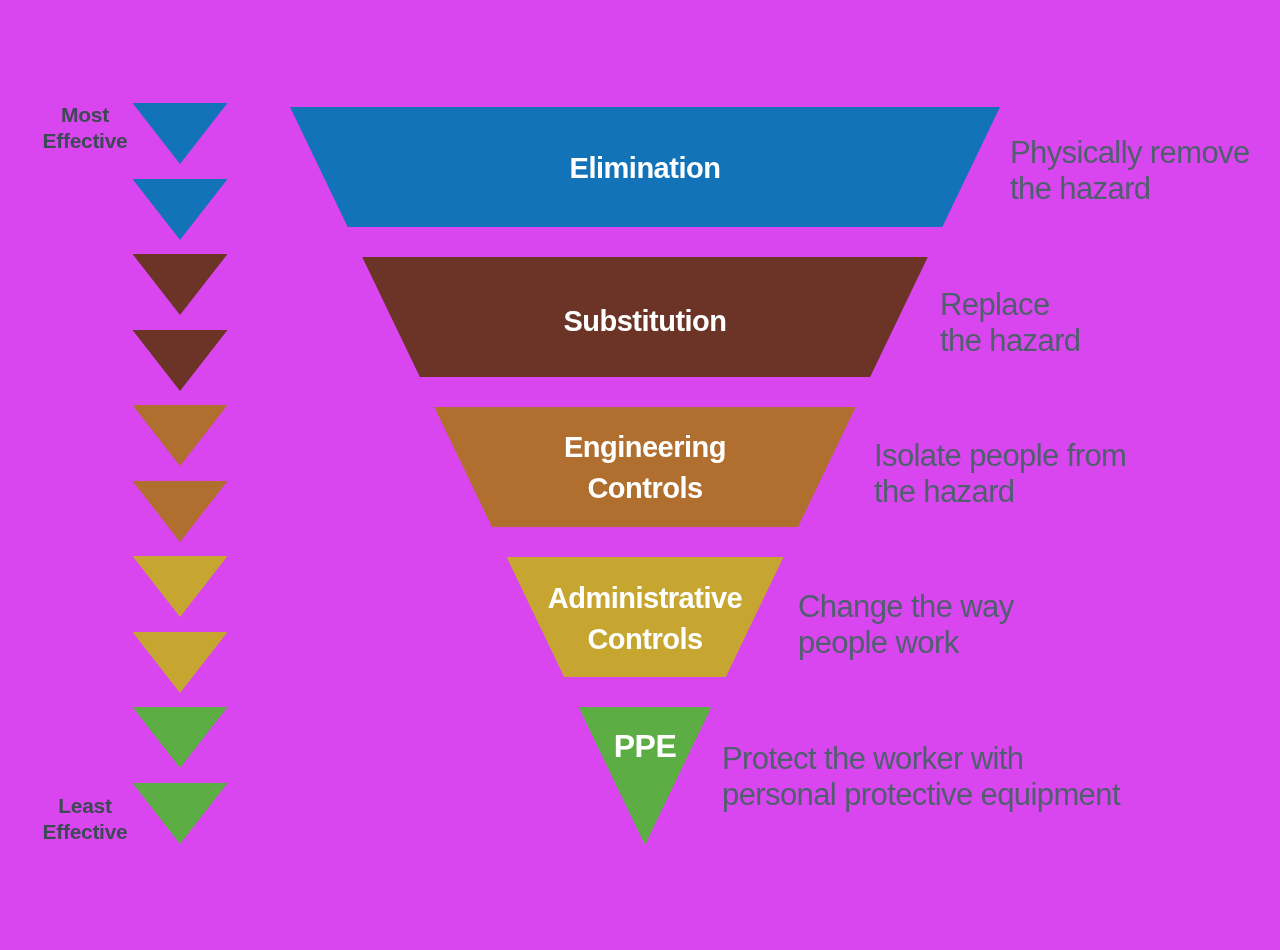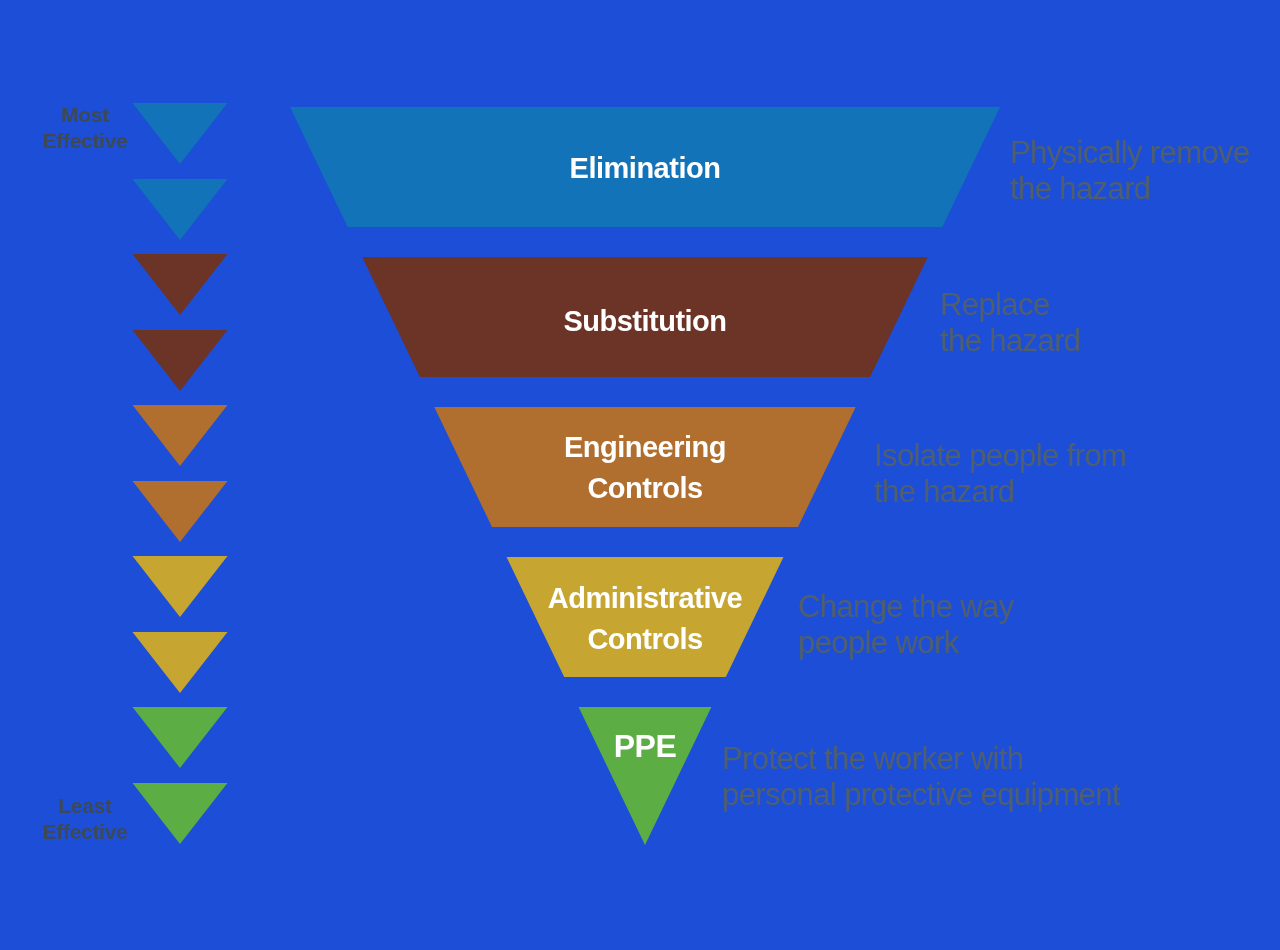--- a/index.html
+++ b/index.html
@@ -4,21 +4,21 @@
 <style>
   html, body { margin: 0; padding: 0; }
   body {
     background: #f0efec;
     font-family: "Liberation Sans", sans-serif;
   }
   .canvas {
     position: relative;
     width: 1280px;
     height: 950px;
-    background: #1d4ed8;
+    background: #d946ef;
     overflow: hidden;
   }
   svg { display: block; }
   .band-label {
     font-family: "Liberation Sans", sans-serif;
     font-weight: bold;
     font-size: 29px;
     letter-spacing: -0.5px;
   }
   .ppe-size { font-size: 32px; }

